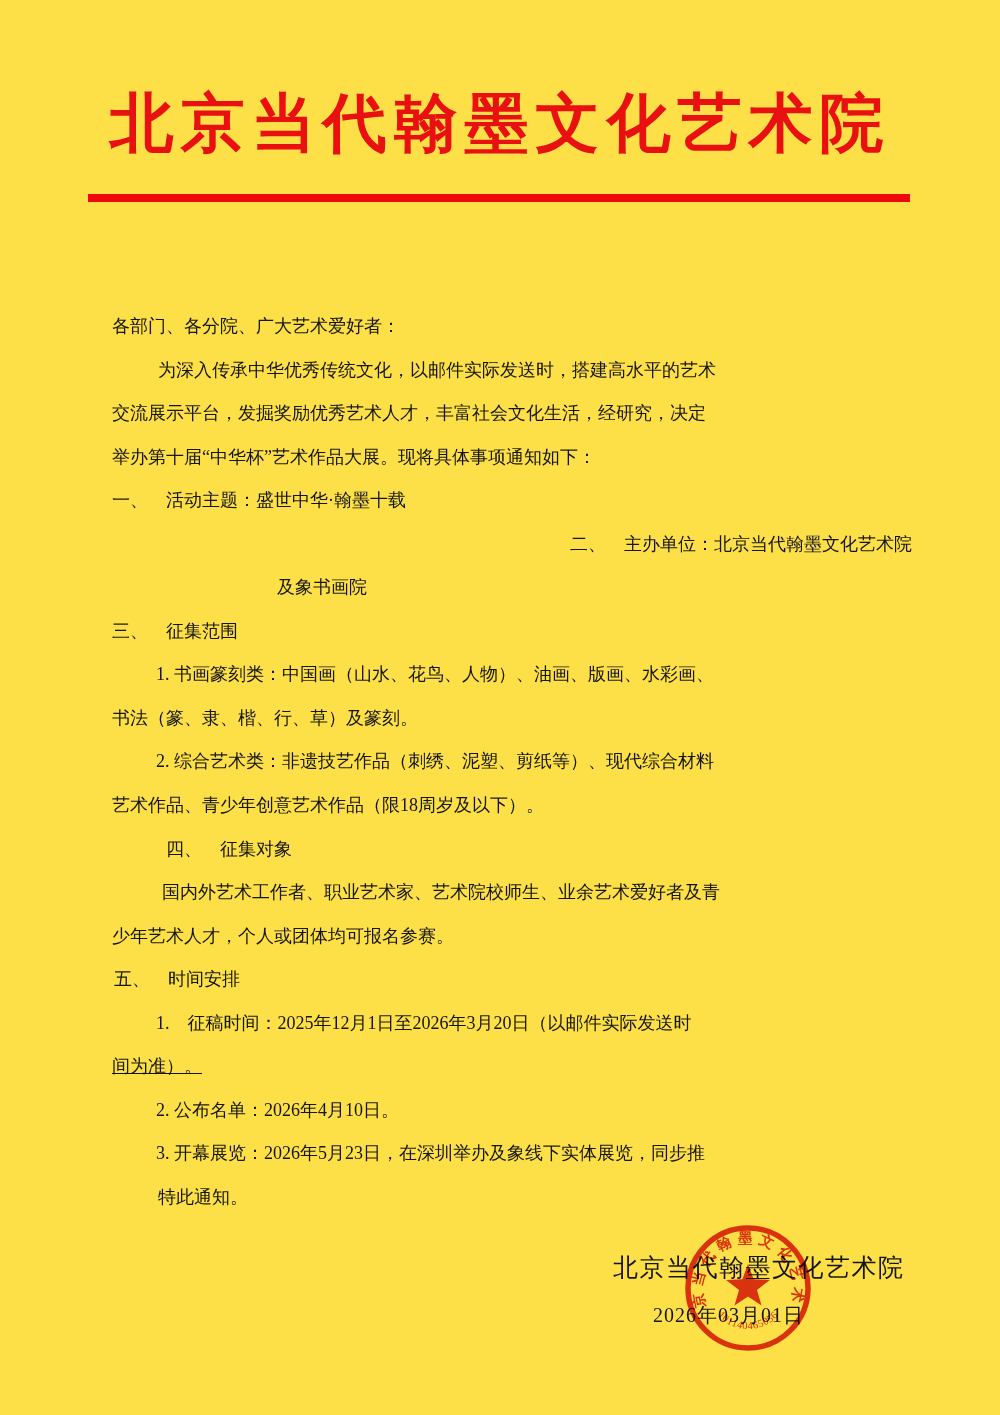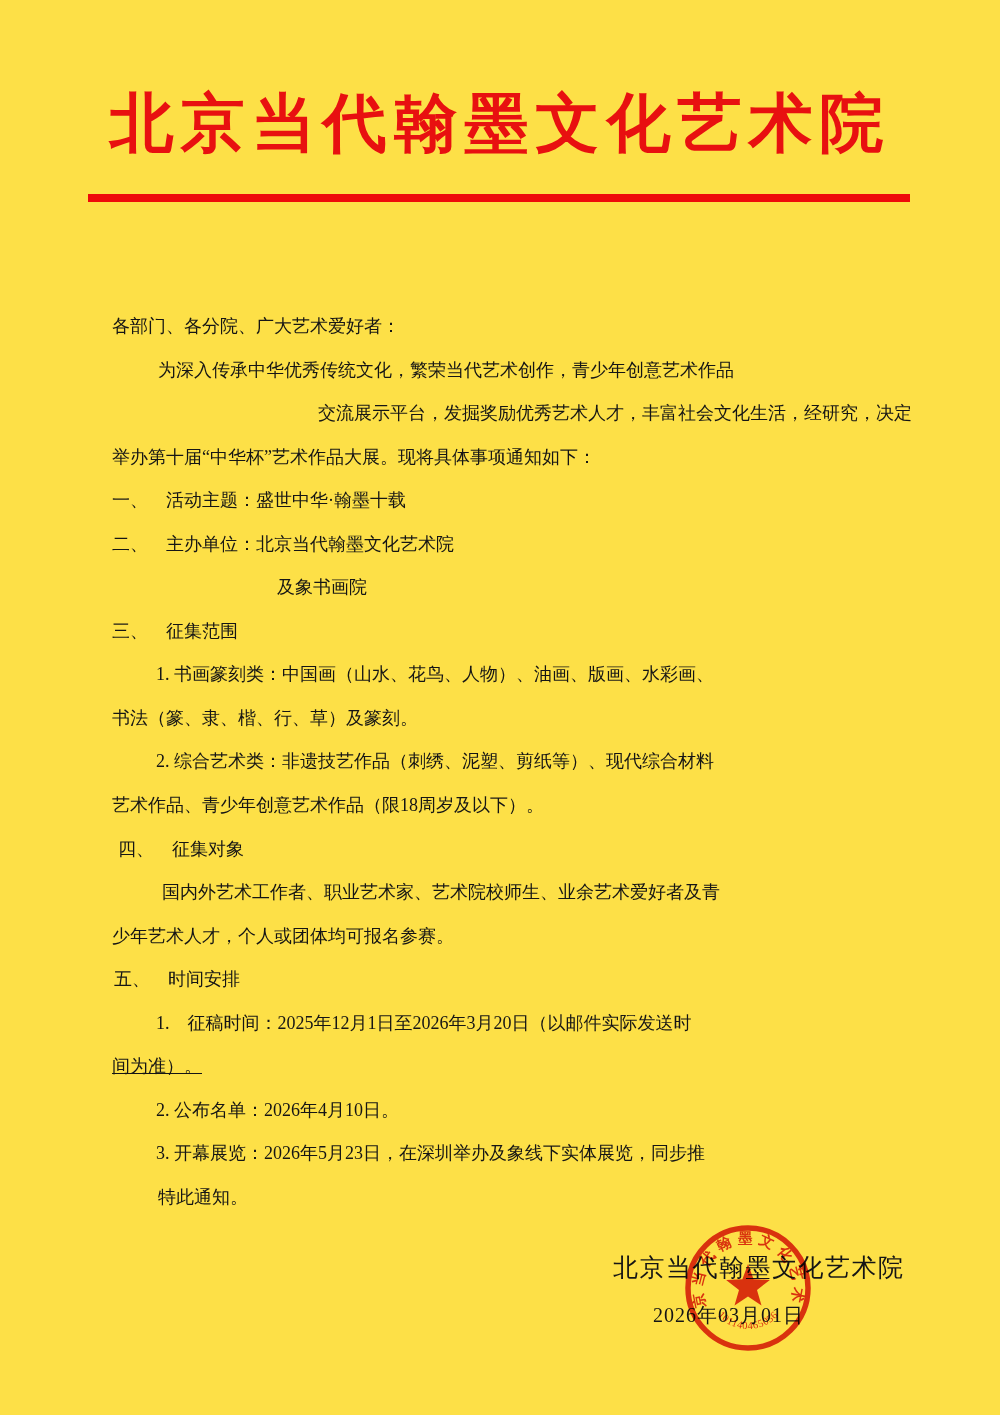--- a/index.html
+++ b/index.html
@@ -50,32 +50,32 @@
 
 <div class="page">
 
   <div class="org-header">北京当代翰墨文化艺术院</div>
 
   <div class="divider"></div>
 
 
   <div class="body-text">
       <div class="line" style="padding-left: 0px;">各部门、各分院、广大艺术爱好者：</div>
-      <div class="line" style="padding-left: 46px;">为深入传承中华优秀传统文化，繁荣当代艺术创作，青少年创意艺术作品</div>
-      <div class="line" style="padding-left: 0px; text-align: right;">交流展示平台，发掘奖励优秀艺术人才，丰富社会文化生活，经研究，决定</div>
+      <div class="line" style="padding-left: 46px;">为深入传承中华优秀传统文化，以邮件实际发送时，搭建高水平的艺术</div>
+      <div class="line" style="padding-left: 0px;">交流展示平台，发掘奖励优秀艺术人才，丰富社会文化生活，经研究，决定</div>
       <div class="line" style="padding-left: 0px;">举办第十届“中华杯”艺术作品大展。现将具体事项通知如下：</div>
       <div class="line" style="padding-left: 0px;">一、　活动主题：盛世中华·翰墨十载</div>
-      <div class="line" style="padding-left: 0px;">二、　主办单位：北京当代翰墨文化艺术院</div>
+      <div class="line" style="padding-left: 0px; text-align: right;">二、　主办单位：北京当代翰墨文化艺术院</div>
       <div class="line" style="padding-left: 165px;">及象书画院</div>
       <div class="line" style="padding-left: 0px;">三、　征集范围</div>
       <div class="line" style="padding-left: 44px;">1. 书画篆刻类：中国画（山水、花鸟、人物）、油画、版画、水彩画、</div>
       <div class="line" style="padding-left: 0px;">书法（篆、隶、楷、行、草）及篆刻。</div>
       <div class="line" style="padding-left: 44px;">2. 综合艺术类：非遗技艺作品（刺绣、泥塑、剪纸等）、现代综合材料</div>
       <div class="line" style="padding-left: 0px;">艺术作品、青少年创意艺术作品（限18周岁及以下）。</div>
-      <div class="line" style="padding-left: 6px;">四、　征集对象</div>
+      <div class="line" style="padding-left: 6px; margin-left: 48px;">四、　征集对象</div>
       <div class="line" style="padding-left: 50px;">国内外艺术工作者、职业艺术家、艺术院校师生、业余艺术爱好者及青</div>
       <div class="line" style="padding-left: 0px;">少年艺术人才，个人或团体均可报名参赛。</div>
       <div class="line" style="padding-left: 2px;">五、　时间安排</div>
       <div class="line" style="padding-left: 44px;">1.　征稿时间：2025年12月1日至2026年3月20日（以邮件实际发送时</div>
       <div class="line" style="padding-left: 0px; text-decoration: underline;">间为准）。</div>
       <div class="line" style="padding-left: 44px;">2. 公布名单：2026年4月10日。</div>
       <div class="line" style="padding-left: 44px;">3. 开幕展览：2026年5月23日，在深圳举办及象线下实体展览，同步推</div>
       <div class="line" style="padding-left: 46px;">特此通知。</div>
     </div>
 

